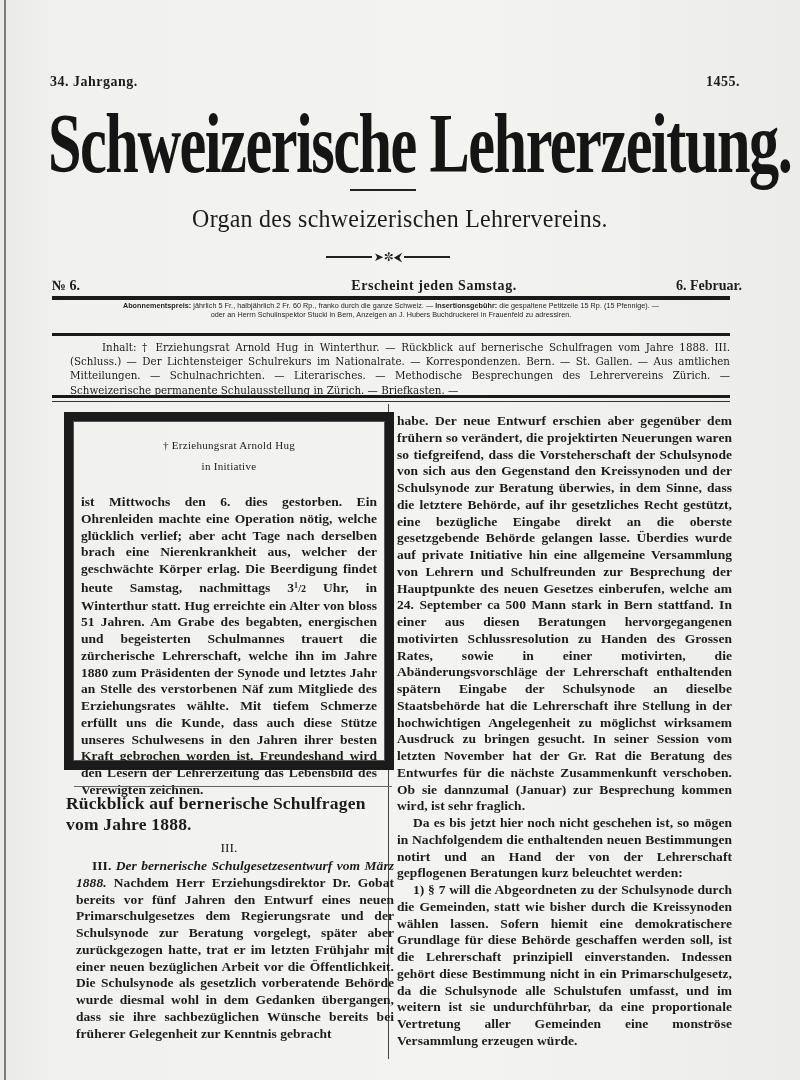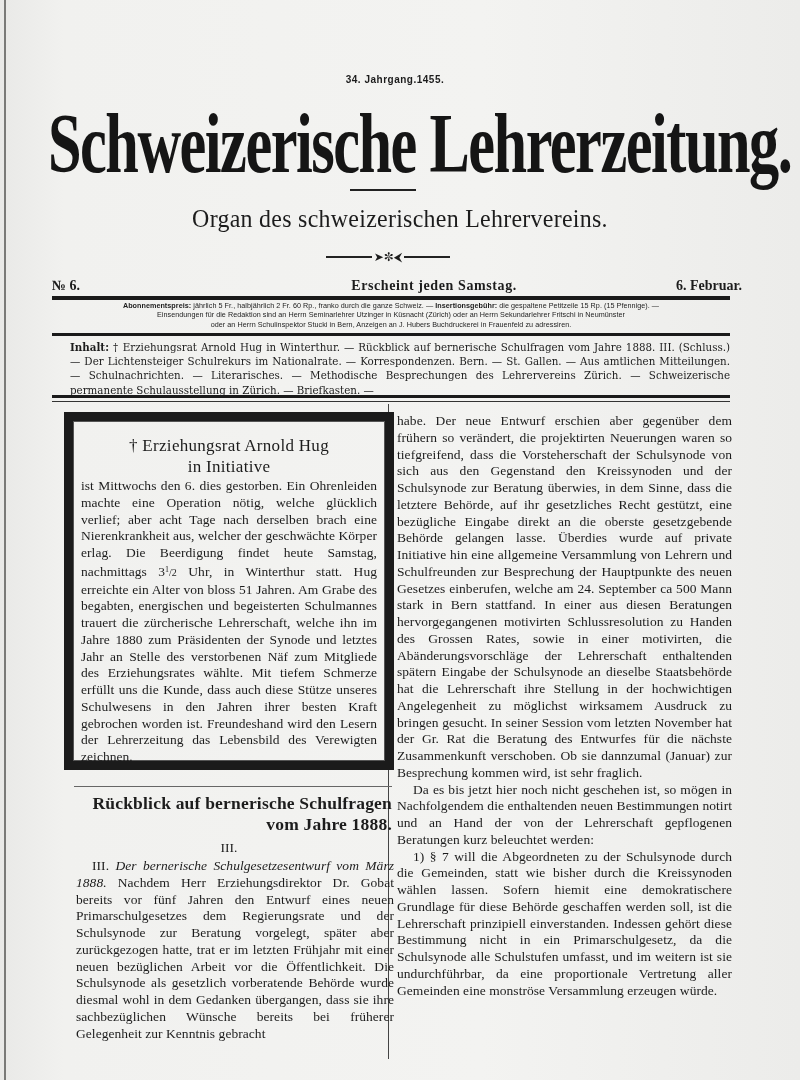--- a/index.html
+++ b/index.html
@@ -10,22 +10,22 @@
     color: #1c1c1c;
     position: relative;
   }
   .page {
     position: absolute; left: 0; top: 0; width: 800px; height: 1080px;
     background: linear-gradient(90deg, #e9e9e7 0%, #f1f1ef 8%, #f3f3f1 60%, #ececea 100%);
   }
   .page-edge-left { position: absolute; left: 4px; top: 0; width: 2px; height: 1080px; background: #7a7a78; }
   .topline {
     position: absolute; left: 50px; width: 690px; top: 74px;
-    display: flex; justify-content: center;
-    font-family: Liberation Sans, sans-serif; font-weight: bold; font-size: 10px; letter-spacing: 0.5px;
+    display: flex; justify-content: space-between;
+    font-family: Liberation Serif, serif; font-weight: bold; font-size: 14px; letter-spacing: 0.5px;
   }
   .masthead {
     position: absolute; left: 48px; top: 96px; width: 700px;
     font-family: "Liberation Serif", serif; font-weight: bold;
     font-size: 81px; line-height: 90px; letter-spacing: -2px;
     transform: scaleX(0.745) scaleY(1.05); transform-origin: left top;
     white-space: nowrap; color: #151515;
   }
   .short-rule { position: absolute; left: 350px; top: 189px; width: 66px; height: 2px; background: #222; }
   .subtitle {
@@ -51,47 +51,48 @@
     position: absolute; left: 52px; width: 678px; top: 301px;
     font-family: Liberation Sans, sans-serif; font-size: 7.2px; line-height: 9.4px; text-align: center;
     letter-spacing: 0.05px;
   }
   .subscription b { font-weight: bold; }
   .contents {
     position: absolute; left: 52px; width: 678px; top: 340px;
     font-family: "DejaVu Serif", serif; font-size: 10.3px; line-height: 14.2px; text-align: justify;
   }
   .contents .lead { padding-left: 18px; }
-  .contents .label { font-weight: bold; }
+  .contents .label { font-weight: normal; margin-left: 32px; }
   .colsep { position: absolute; left: 388px; top: 404px; width: 1px; height: 655px; background: #444; }
 
   .col-left { position: absolute; left: 52px; width: 330px; top: 412px; }
   .black-frame {
     position: absolute; left: 12px; top: 0; width: 330px; height: 358px;
     box-sizing: border-box;
     border: 9px solid #1b1b1b;
     box-shadow: inset 0 0 0 1px #555;
   }
   .frame-inner {
     position: absolute; left: 8px; top: 14px; right: 8px;
     font-family: "Liberation Serif", serif;
   }
   .obit-title {
-    text-align: center; font-size: 17px; line-height: 21px; font-family: "Liberation Serif", serif;
-    letter-spacing: 0.3px; margin-bottom: 1px;
+    text-align: center; font-size: 11px; line-height: 21px; font-family: "Liberation Serif", serif;
+    letter-spacing: 0.3px; margin-bottom: 17px;
   }
   .body-text {
     font-family: "Liberation Serif", serif; font-size: 13.5px; line-height: 16.75px; text-align: justify;
     letter-spacing: 0.05px;
+    font-weight: bold;
   }
   .body-text p { margin: 0; }
   .indent { text-indent: 16px; }
   .art-rule { position: absolute; left: 22px; top: 374px; width: 318px; height: 1px; background: #666; }
   .art-title {
-    position: absolute; left: 14px; top: 381px; width: 326px; text-align: right;
+    position: absolute; left: 14px; top: 381px; width: 326px; text-align: left;
     font-family: "Liberation Serif", serif; font-size: 17.5px; line-height: 21px; font-weight: bold;
     letter-spacing: 0.2px;
   }
   .art-roman { position: absolute; left: 14px; top: 428px; width: 326px; text-align: center;
     font-family: "Liberation Serif", serif; font-size: 13.5px; }
   .art-body { position: absolute; left: 24px; top: 446px; width: 318px; }
   .art-body em { font-style: italic; }
 
   .col-right { position: absolute; left: 397px; top: 413px; width: 335px; }
   .sup { font-size: 8px; vertical-align: 4px; }
@@ -123,21 +124,20 @@
     <span class="center">Erscheint jeden Samstag.</span>
     <span>6. Februar.</span>
   </div>
 
   <div class="rule-thick" style="top:296px;"></div>
 
   <div class="subscription">
     <div>
       <b>Abonnementspreis:</b><span> jährlich 5 Fr., halbjährlich 2 Fr. 60 Rp., franko durch die ganze Schweiz. — </span><b>Insertionsgebühr:</b><span> die gespaltene Petitzeile 15 Rp. (15 Pfennige). —</span>
     </div>
-    <div>Einsendungen für die Redaktion sind an Herrn Seminarlehrer Utzinger in Küsnacht (Zürich) oder an Herrn Sekundarlehrer Fritschi in Neumünster</div>
     <div>oder an Herrn Schulinspektor Stucki in Bern, Anzeigen an J. Hubers Buchdruckerei in Frauenfeld zu adressiren.</div>
   </div>
 
   <div class="rule-thick" style="top:333px; height:3px;"></div>
 
   <div class="contents">
     <div class="lead">
       <span class="label">Inhalt:</span><span> † Erziehungsrat Arnold Hug in Winterthur. — Rückblick auf bernerische Schulfragen vom Jahre 1888. III. (Schluss.) — Der Lichtensteiger Schulrekurs im Nationalrate. — Korrespondenzen. Bern. — St. Gallen. — Aus amtlichen Mitteilungen. — Schulnachrichten. — Literarisches. — Methodische Besprechungen des Lehrervereins Zürich. — Schweizerische permanente Schulausstellung in Zürich. — Briefkasten. —</span>
     </div>
   </div>

